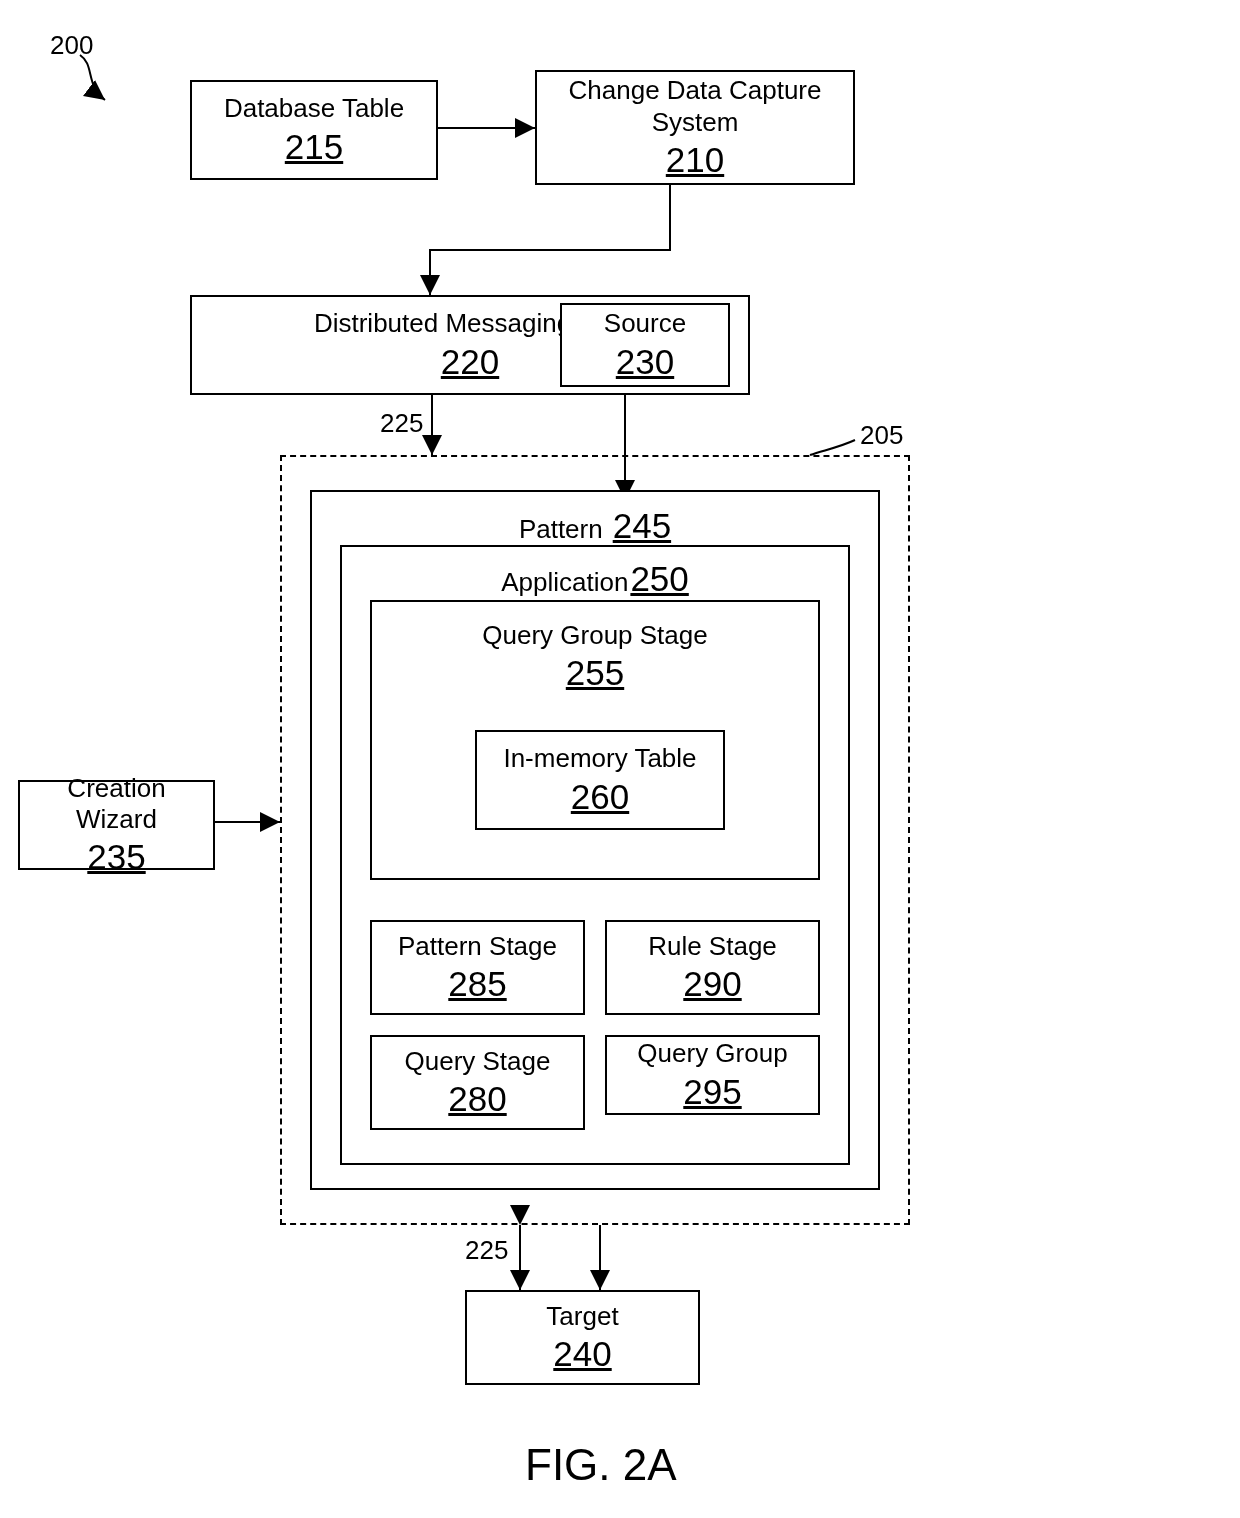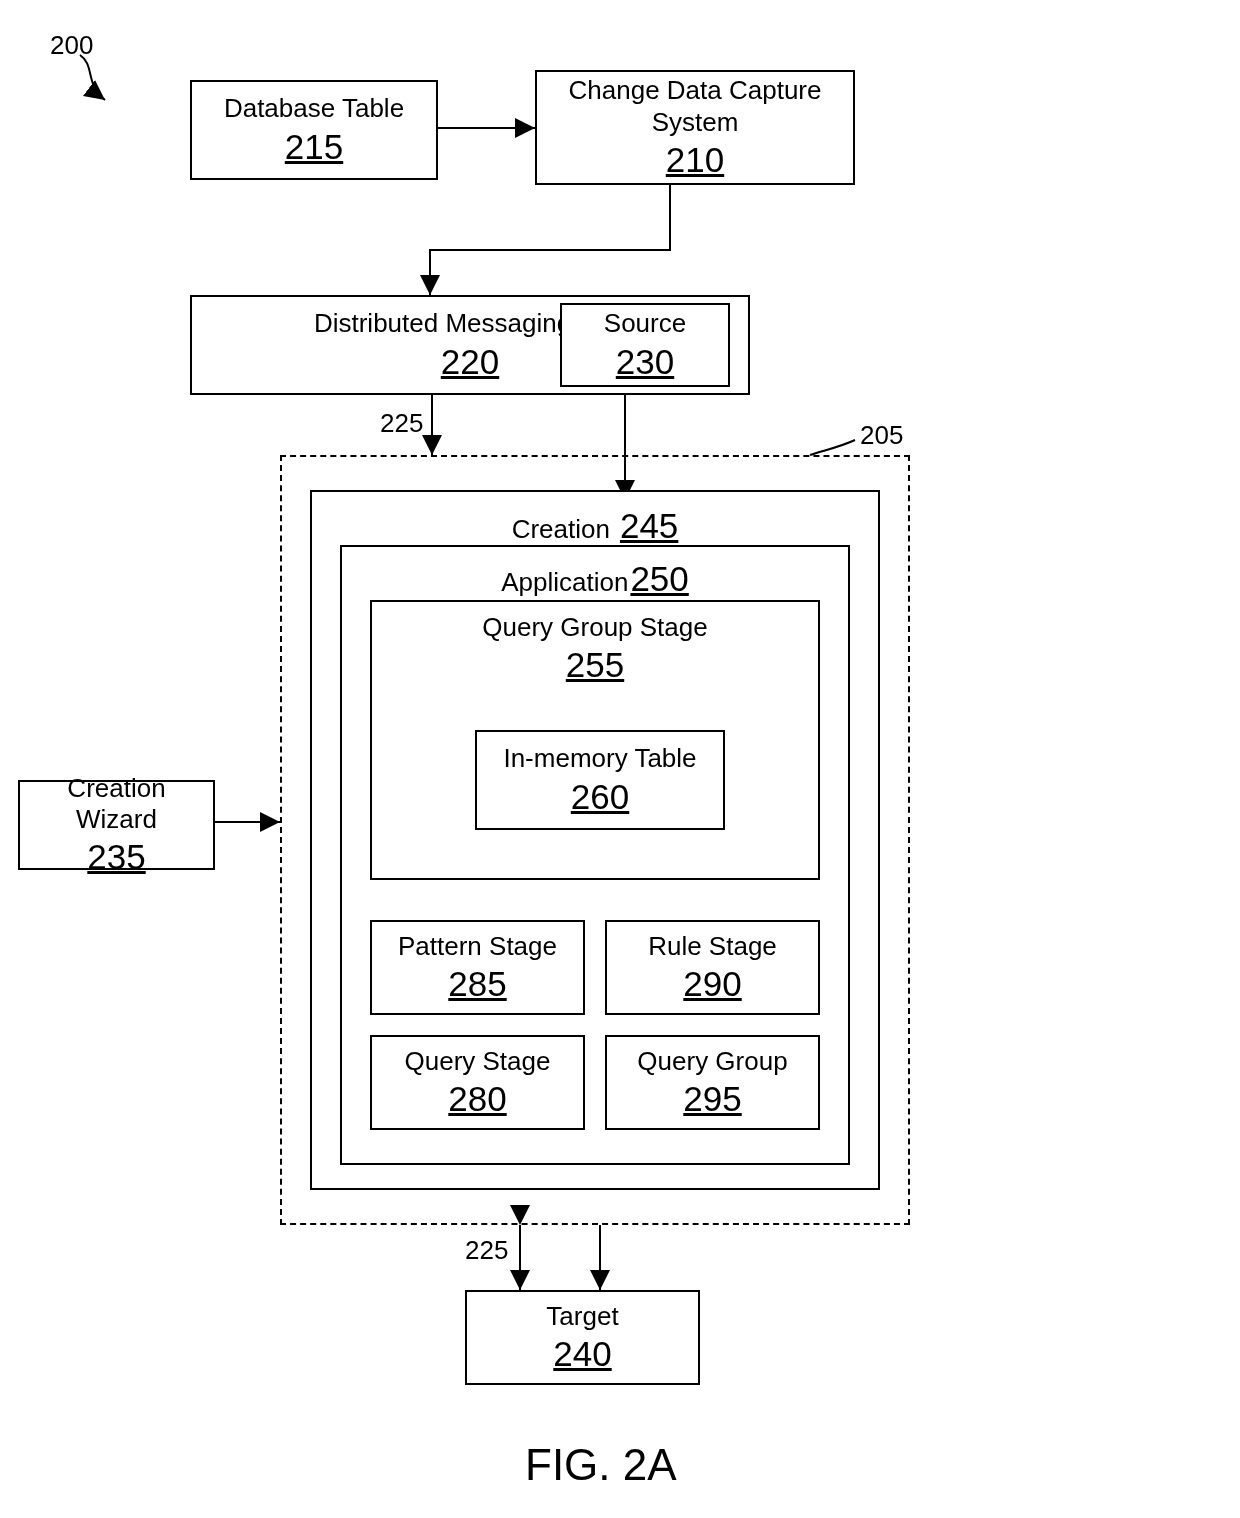--- a/index.html
+++ b/index.html
@@ -112,33 +112,33 @@
   </div>
 
   <div class="free" style="left:380px; top:408px;">225</div>
 
   <div class="free" style="left:860px; top:420px;">205</div>
 
   <div class="dashed" style="left:280px; top:455px; width:630px; height:770px;"></div>
 
   <div class="box" style="left:310px; top:490px; width:570px; height:700px; justify-content:flex-start; padding-top:12px;">
     <div style="display:flex; gap:10px; align-items:baseline;">
-      <span class="lbl">Creation</span>
+      <span class="lbl">Pattern</span>
       <span class="ref">245</span>
     </div>
   </div>
 
   <div class="box" style="left:340px; top:545px; width:510px; height:620px; justify-content:flex-start; padding-top:10px;">
     <div style="display:flex; gap:2px; align-items:baseline;">
       <span class="lbl">Application</span>
       <span class="ref">250</span>
     </div>
   </div>
 
-  <div class="box" style="left:370px; top:600px; width:450px; height:280px; justify-content:flex-start; padding-top:10px;">
+  <div class="box" style="left:370px; top:600px; width:450px; height:280px; justify-content:flex-start; padding-top:18px;">
     <div class="lbl">Query Group Stage</div>
     <div class="ref">255</div>
   </div>
 
   <div class="box" style="left:475px; top:730px; width:250px; height:100px;">
     <div class="lbl">In-memory Table</div>
     <div class="ref">260</div>
   </div>
 
   <div class="box" style="left:370px; top:920px; width:215px; height:95px;">
@@ -149,21 +149,21 @@
   <div class="box" style="left:605px; top:920px; width:215px; height:95px;">
     <div class="lbl">Rule Stage</div>
     <div class="ref">290</div>
   </div>
 
   <div class="box" style="left:370px; top:1035px; width:215px; height:95px;">
     <div class="lbl">Query Stage</div>
     <div class="ref">280</div>
   </div>
 
-  <div class="box" style="left:605px; top:1035px; width:215px; height:95px;">
+  <div class="box" style="left:605px; top:1035px; width:215px; height:80px;">
     <div class="lbl">Query Group</div>
     <div class="ref">295</div>
   </div>
 
   <div class="box" style="left:18px; top:780px; width:197px; height:90px;">
     <div class="lbl">Creation Wizard</div>
     <div class="ref">235</div>
   </div>
 
   <div class="free" style="left:465px; top:1235px;">225</div>

